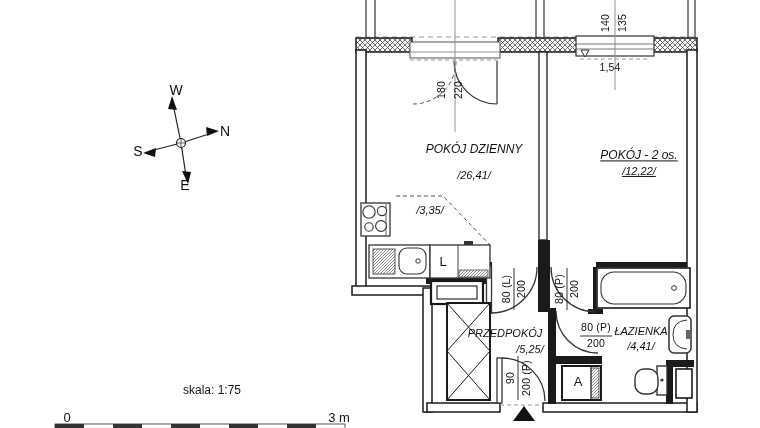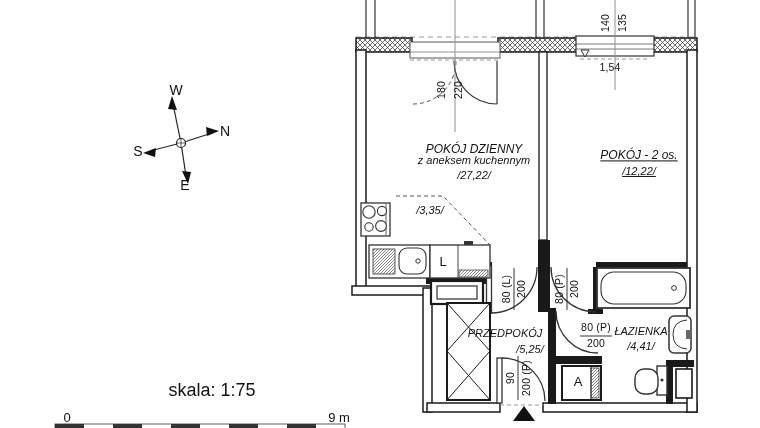--- a/index.html
+++ b/index.html
@@ -6,21 +6,21 @@
   #stage{position:relative;width:760px;height:428px;background:#fff;overflow:hidden;
          font-family:"Liberation Sans","DejaVu Sans",sans-serif;color:#111;}
   #plan-svg{position:absolute;left:0;top:0;}
   .lbl{position:absolute;white-space:nowrap;transform:translate(-50%,-50%);
        font-size:11px;color:#111;text-align:center;line-height:1.1;}
   .lbl.rot{transform:translate(-50%,-50%) rotate(-90deg);}
   .it{font-style:italic;}
   .room-name{font-size:12px;}
   .dim{font-size:10.5px;letter-spacing:.2px;}
   .compass-letter{font-size:14px;}
-  .big{font-size:18px;}
+  .big{font-size:12px;}
   .mid{font-size:13px;}
 </style>
 </head>
 <body>
 
 <div id="stage">
 
   <svg id="plan-svg" width="760" height="428" viewBox="0 0 760 428">
     <defs>
       <pattern id="xhatch" width="5" height="5" patternUnits="userSpaceOnUse">
@@ -183,22 +183,21 @@
       <rect x="287" y="424" width="29" height="6" fill="#333"></rect>
     </g>
   </svg>
 
   <div class="lbl compass-letter" style="left:176px;top:91px;">W</div>
   <div class="lbl compass-letter" style="left:225px;top:132px;">N</div>
   <div class="lbl compass-letter" style="left:138px;top:152px;">S</div>
   <div class="lbl compass-letter" style="left:185px;top:186px;">E</div>
 
   <div class="lbl it room-name" style="left:474px;top:150px;">POKÓJ DZIENNY</div>
-  <div class="lbl it" style="left:474px;top:160px;">z aneksem kuchennym</div>
-  <div class="lbl it" style="left:474px;top:175px;">/27,22/</div>
+  <div class="lbl it" style="left:474px;top:175px;">/26,41/</div>
   <div class="lbl it room-name" style="left:639px;top:156px;text-decoration:underline;">POKÓJ - 2 os.</div>
   <div class="lbl it" style="left:639px;top:171px;text-decoration:underline;">/12,22/</div>
   <div class="lbl it" style="left:430px;top:210px;font-style:italic;">/3,35/</div>
   <div class="lbl it" style="left:505px;top:333px;">PRZEDPOKÓJ</div>
   <div class="lbl it" style="left:530px;top:349px;">/5,25/</div>
   <div class="lbl it" style="left:641px;top:331px;">ŁAZIENKA</div>
   <div class="lbl it" style="left:641px;top:346px;text-align:center;">/4,41/</div>
 
   <div class="lbl mid" style="left:443px;top:262px;">L</div>
   <div class="lbl mid" style="left:578px;top:382px;">A</div>
@@ -212,15 +211,15 @@
   <div class="lbl rot dim" style="left:522px;top:289px;">200</div>
   <div class="lbl rot dim" style="left:560px;top:289px;">80 (P)</div>
   <div class="lbl rot dim" style="left:575px;top:289px;">200</div>
   <div class="lbl dim" style="left:596px;top:328px;">80 (P)</div>
   <div class="lbl dim" style="left:596px;top:344px;">200</div>
   <div class="lbl rot dim" style="left:511px;top:378px;">90</div>
   <div class="lbl rot dim" style="left:527px;top:378px;">200 (P)</div>
 
   <div class="lbl big" style="left:212px;top:391px;">skala: 1:75</div>
   <div class="lbl mid" style="left:67px;top:418px;">0</div>
-  <div class="lbl mid" style="left:339px;top:418px;">9 m</div>
+  <div class="lbl mid" style="left:339px;top:418px;">3 m</div>
 
 </div>
 
 </body></html>

